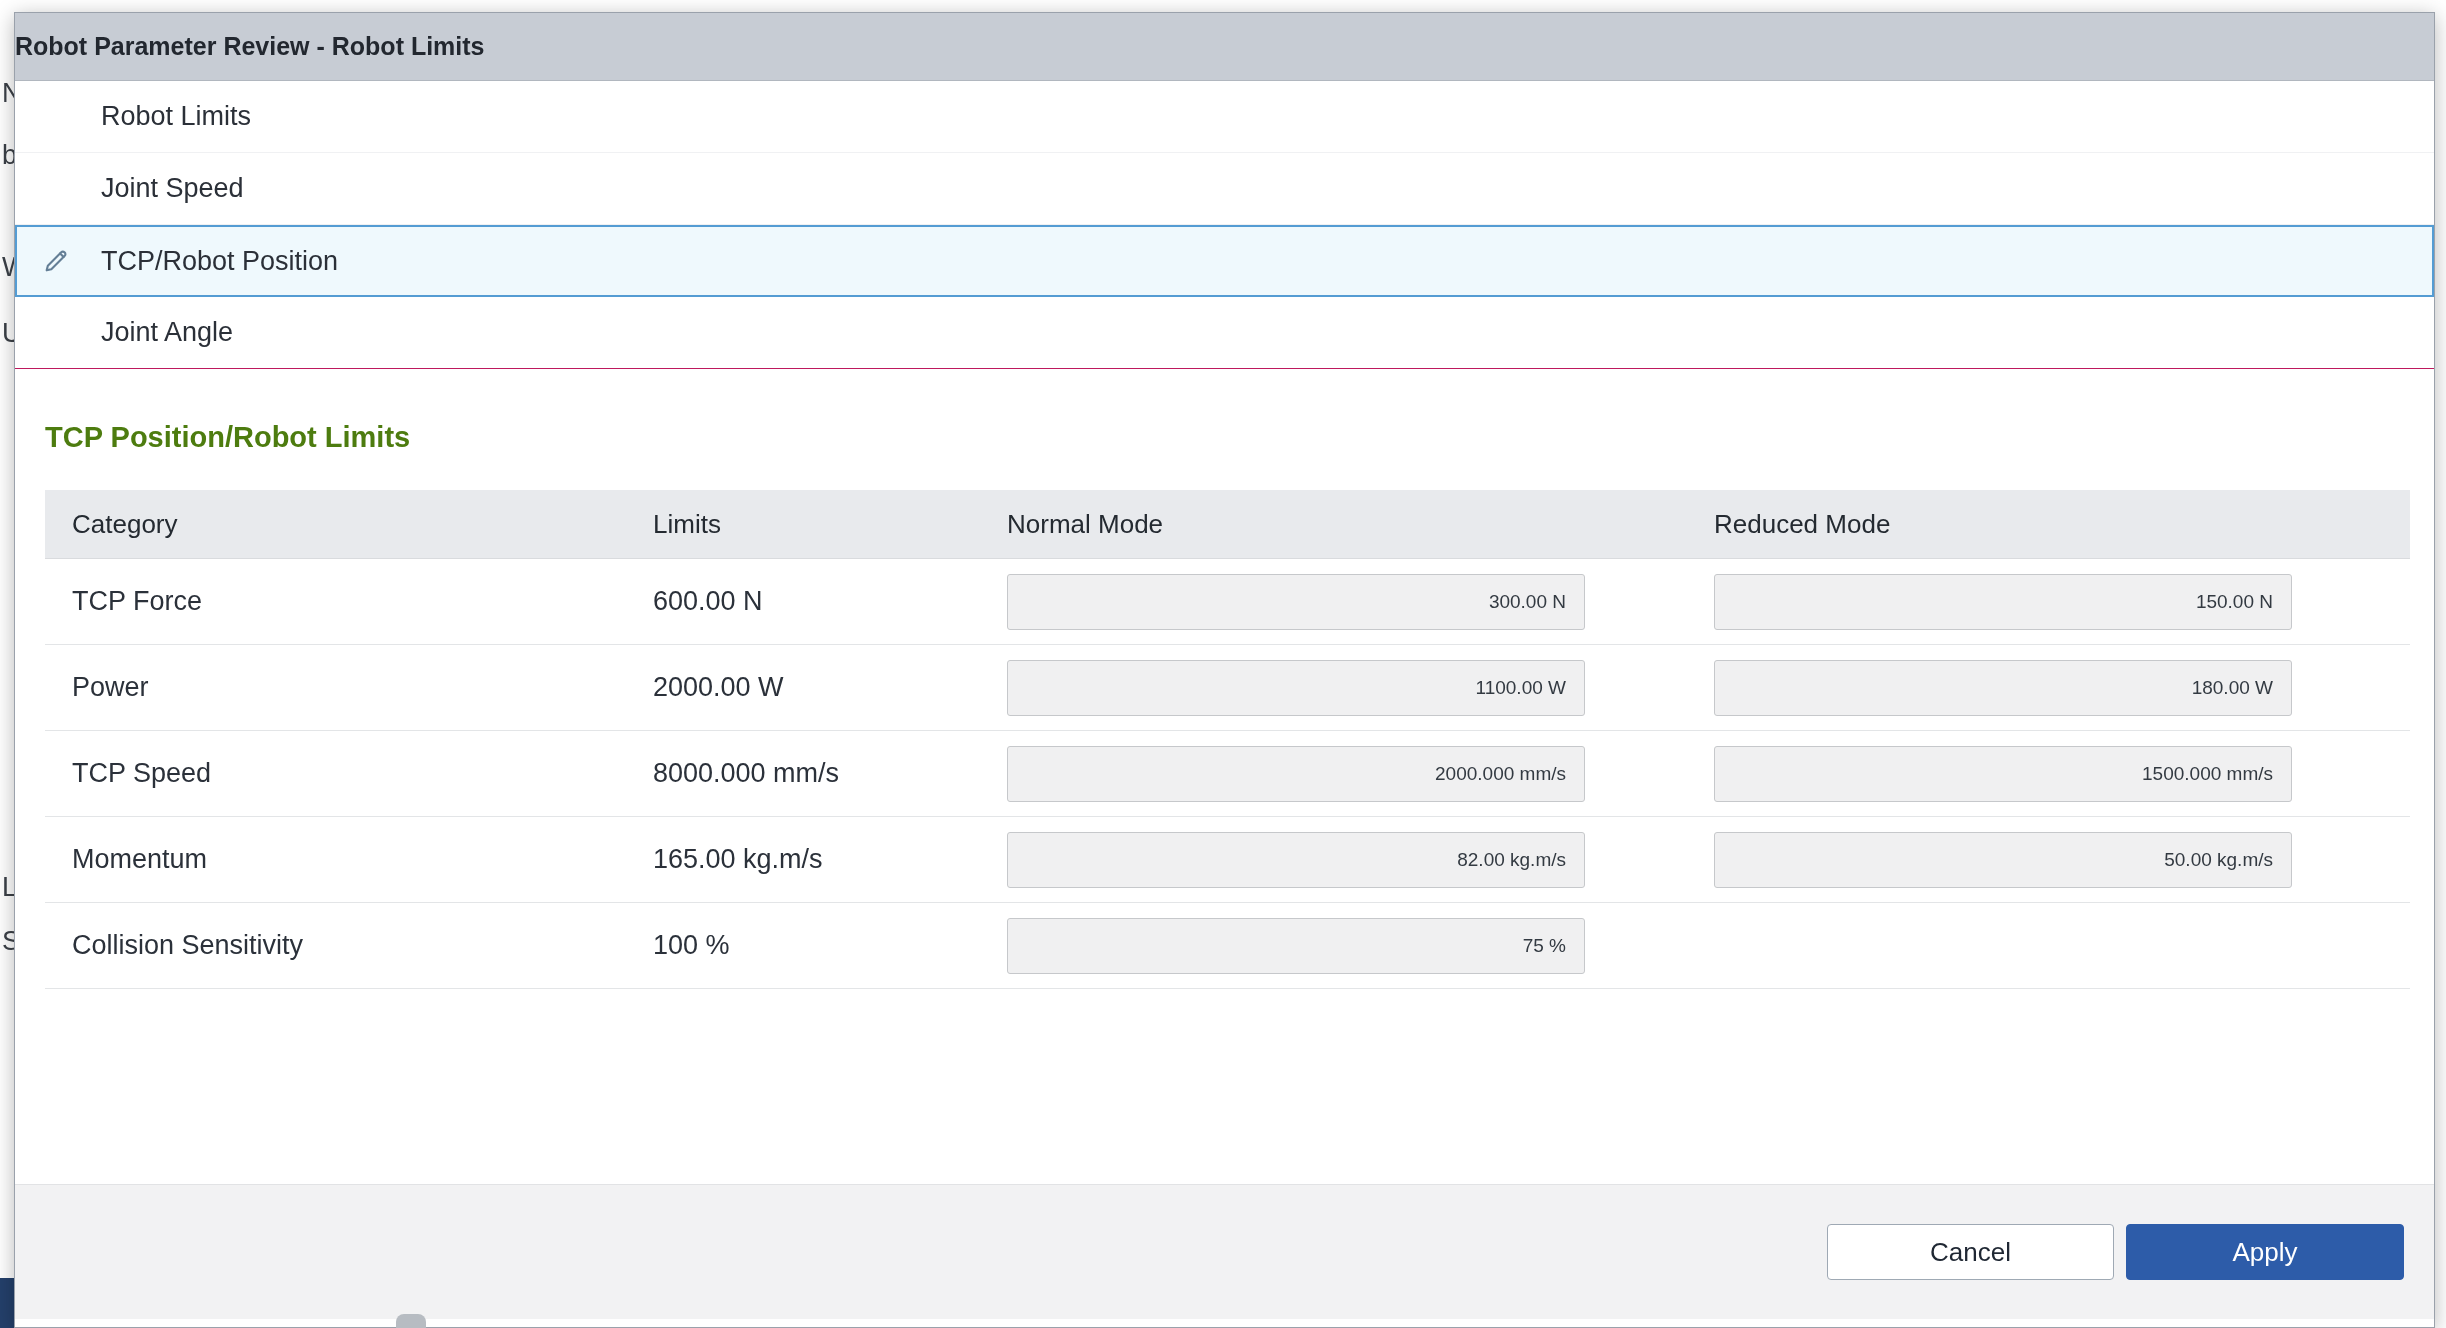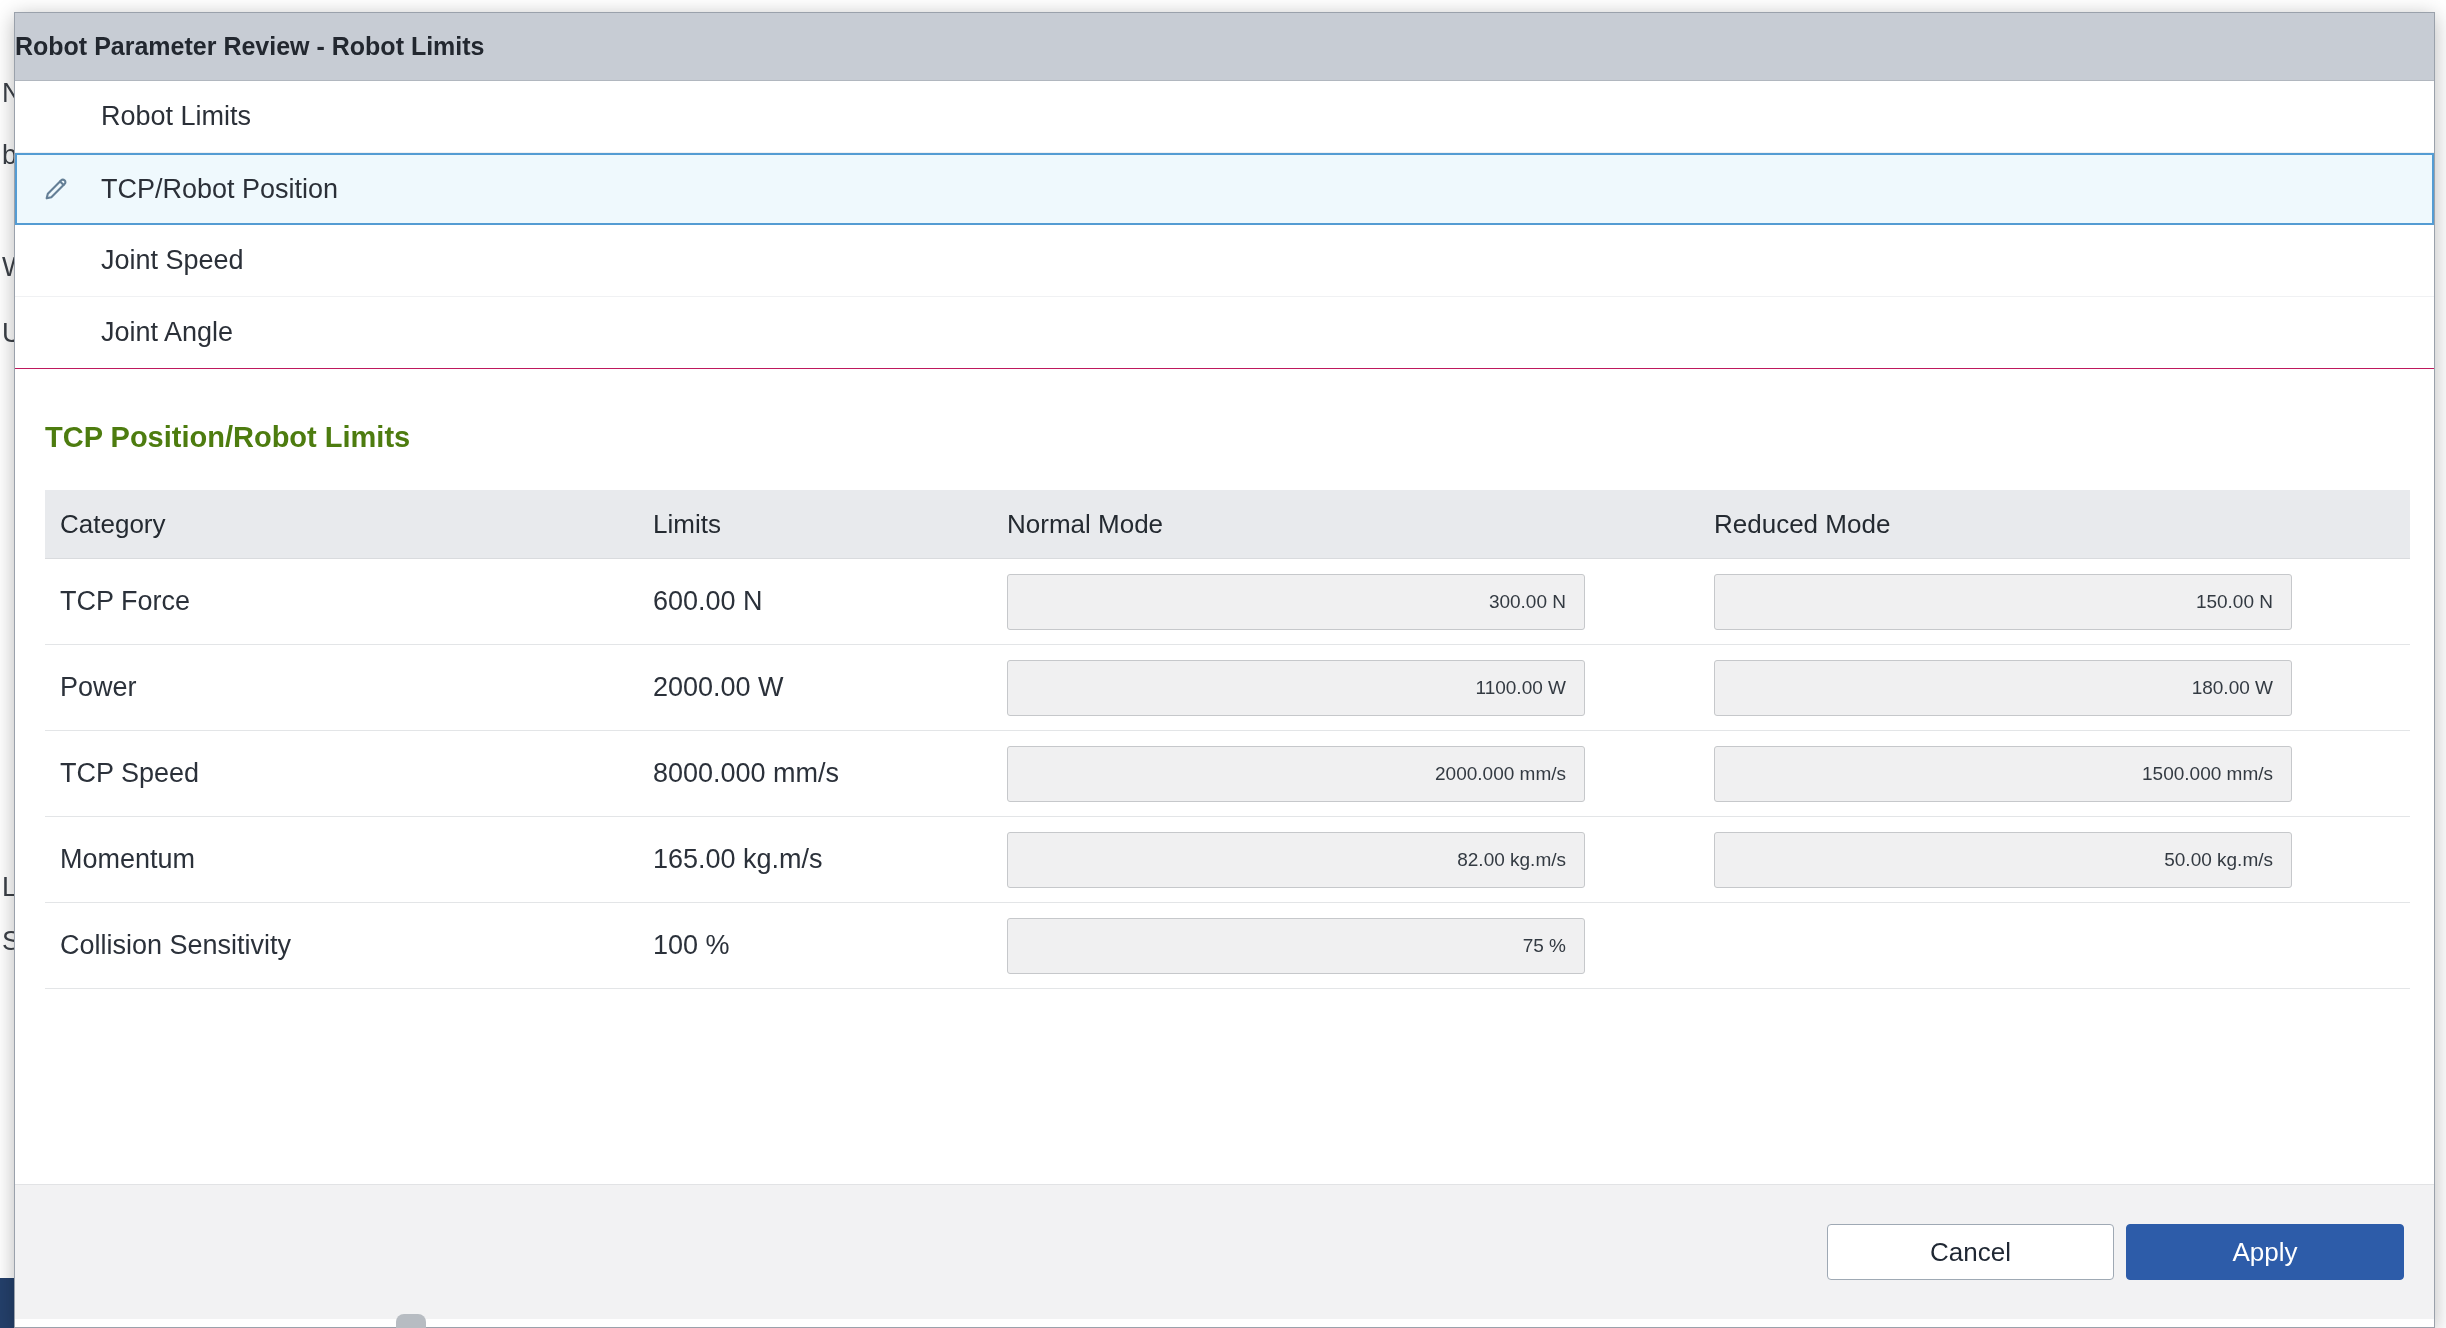--- a/index.html
+++ b/index.html
@@ -66,21 +66,21 @@
   
   .limits-table {
     display:grid; grid-template-columns:608px 354px 707px auto;
     margin:36px 24px 0 30px; width:2365px;
   }
   .tr { display:contents; }
   .th {
     height:69px; background:#e8eaed; display:flex; align-items:center;
     font-size:26px; color:#242a31; border-bottom:1px solid #d9dbde;
   }
-  .th.first, .td.first { padding-left:15px; }
+  .th.first, .td.first { padding-left:27px; }
   .td {
     height:86px; display:flex; align-items:center;
     font-size:27px; color:#2b313a; border-bottom:1px solid #e3e5e7;
     background:#ffffff;
   }
   .mode-input {
     width:578px; height:56px;
     background:#f0f0f1; border:1px solid #c6c8cb; border-radius:3px;
     text-align:right; padding:0 18px;
     font-family:"Liberation Sans","DejaVu Sans",sans-serif;
@@ -126,34 +126,34 @@
 <div class="dialog">
 
   <div class="title-bar">
     <span class="title">Robot Parameter Review - Robot Limits</span>
   </div>
 
   <div class="nav-row plain">
     <span>Robot Limits</span>
   </div>
 
+  <div class="nav-row plain">
+    <span>Joint Speed</span>
+  </div>
+
   <div class="nav-row selected">
     <span class="edit-icon">
       <svg width="28" height="28" viewBox="0 0 24 24" fill="none" stroke="#647f96" stroke-width="1.8" stroke-linejoin="round" stroke-linecap="round">
         <path d="M4 20l1-4L16.5 4.5a1.9 1.9 0 0 1 2.7 0l.3.3a1.9 1.9 0 0 1 0 2.7L8 19l-4 1z"></path>
         <path d="M15.5 5.5l3 3"></path>
       </svg>
     </span>
     <span>TCP/Robot Position</span>
   </div>
 
-  <div class="nav-row plain">
-    <span>Joint Speed</span>
-  </div>
-
   <div class="nav-row last">
     <span>Joint Angle</span>
   </div>
 
   <h2 class="section-title">TCP Position/Robot Limits</h2>
 
   <div class="limits-table">
     <div class="tr">
       <div class="th first">Category</div>
       <div class="th">Limits</div>

